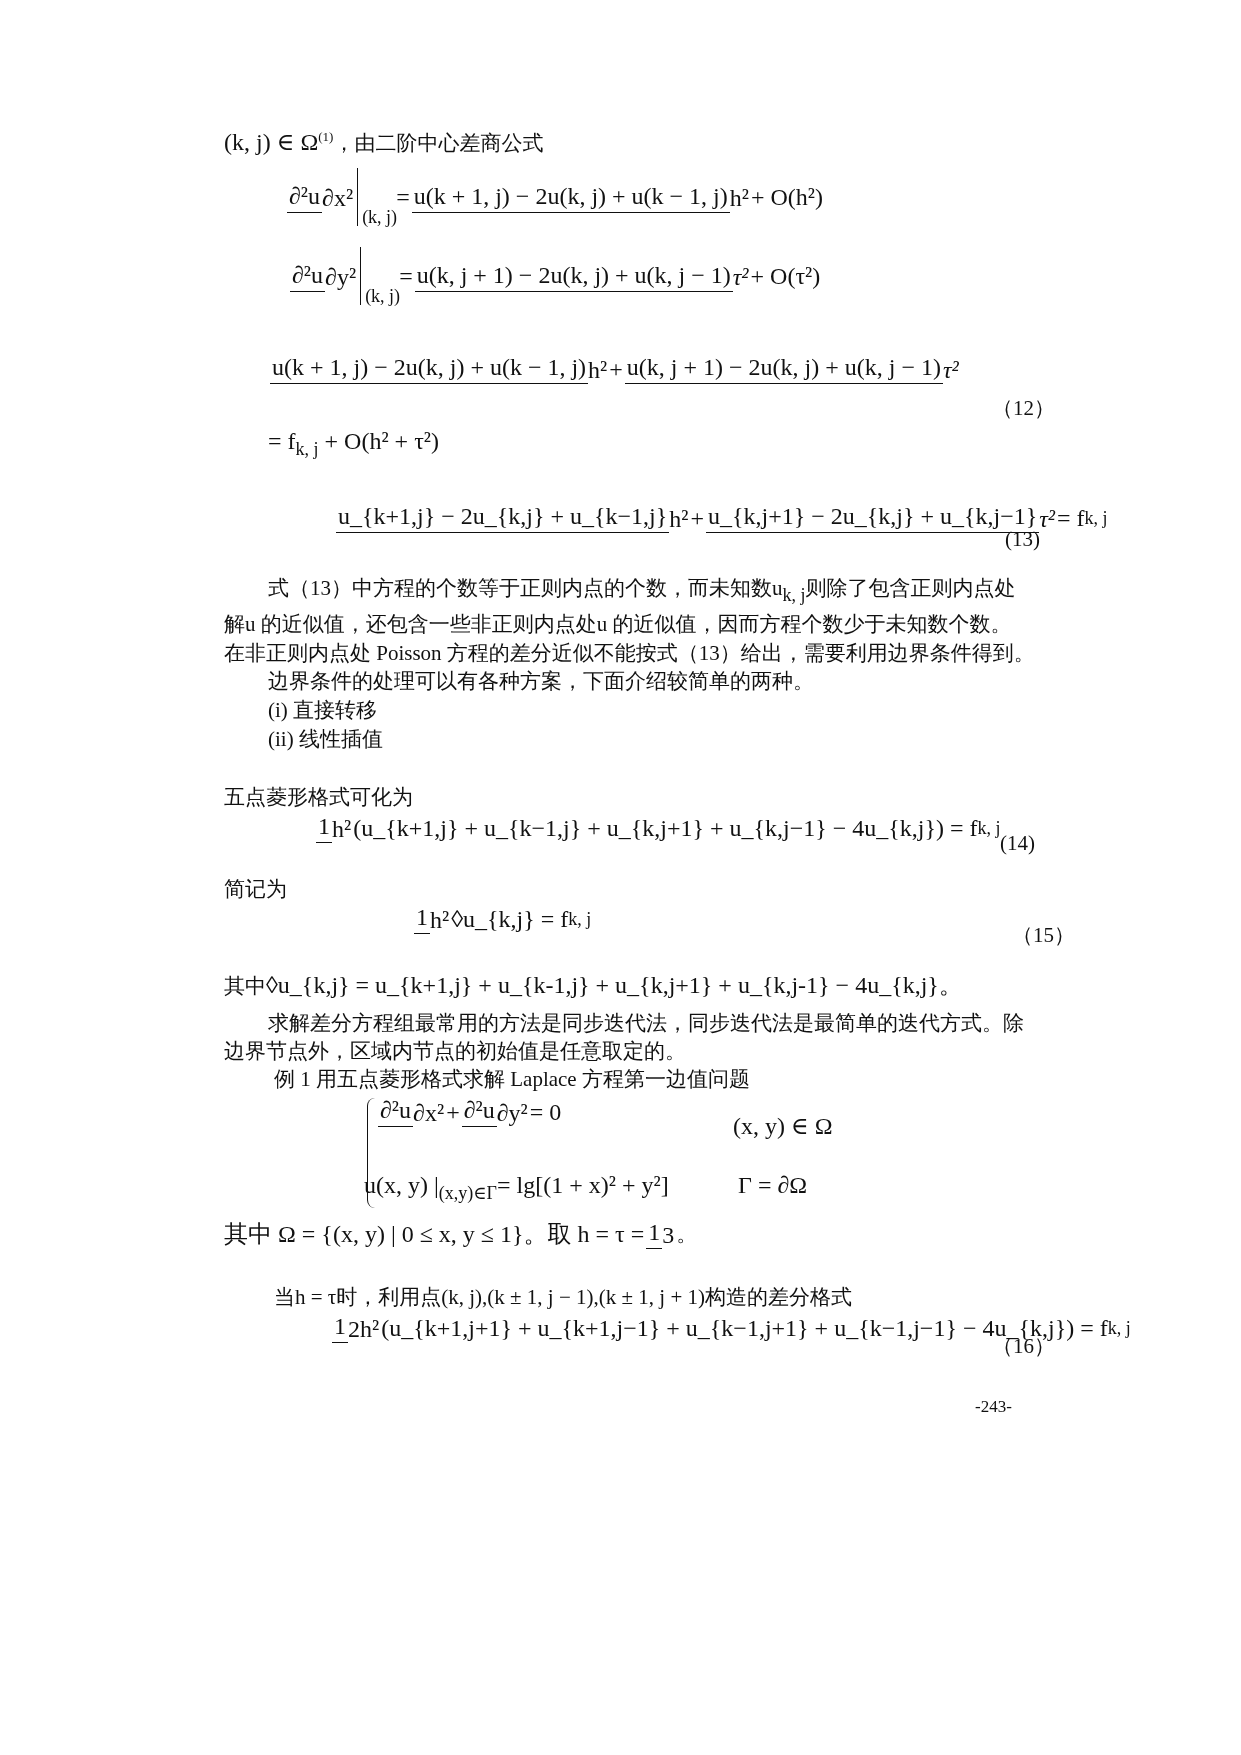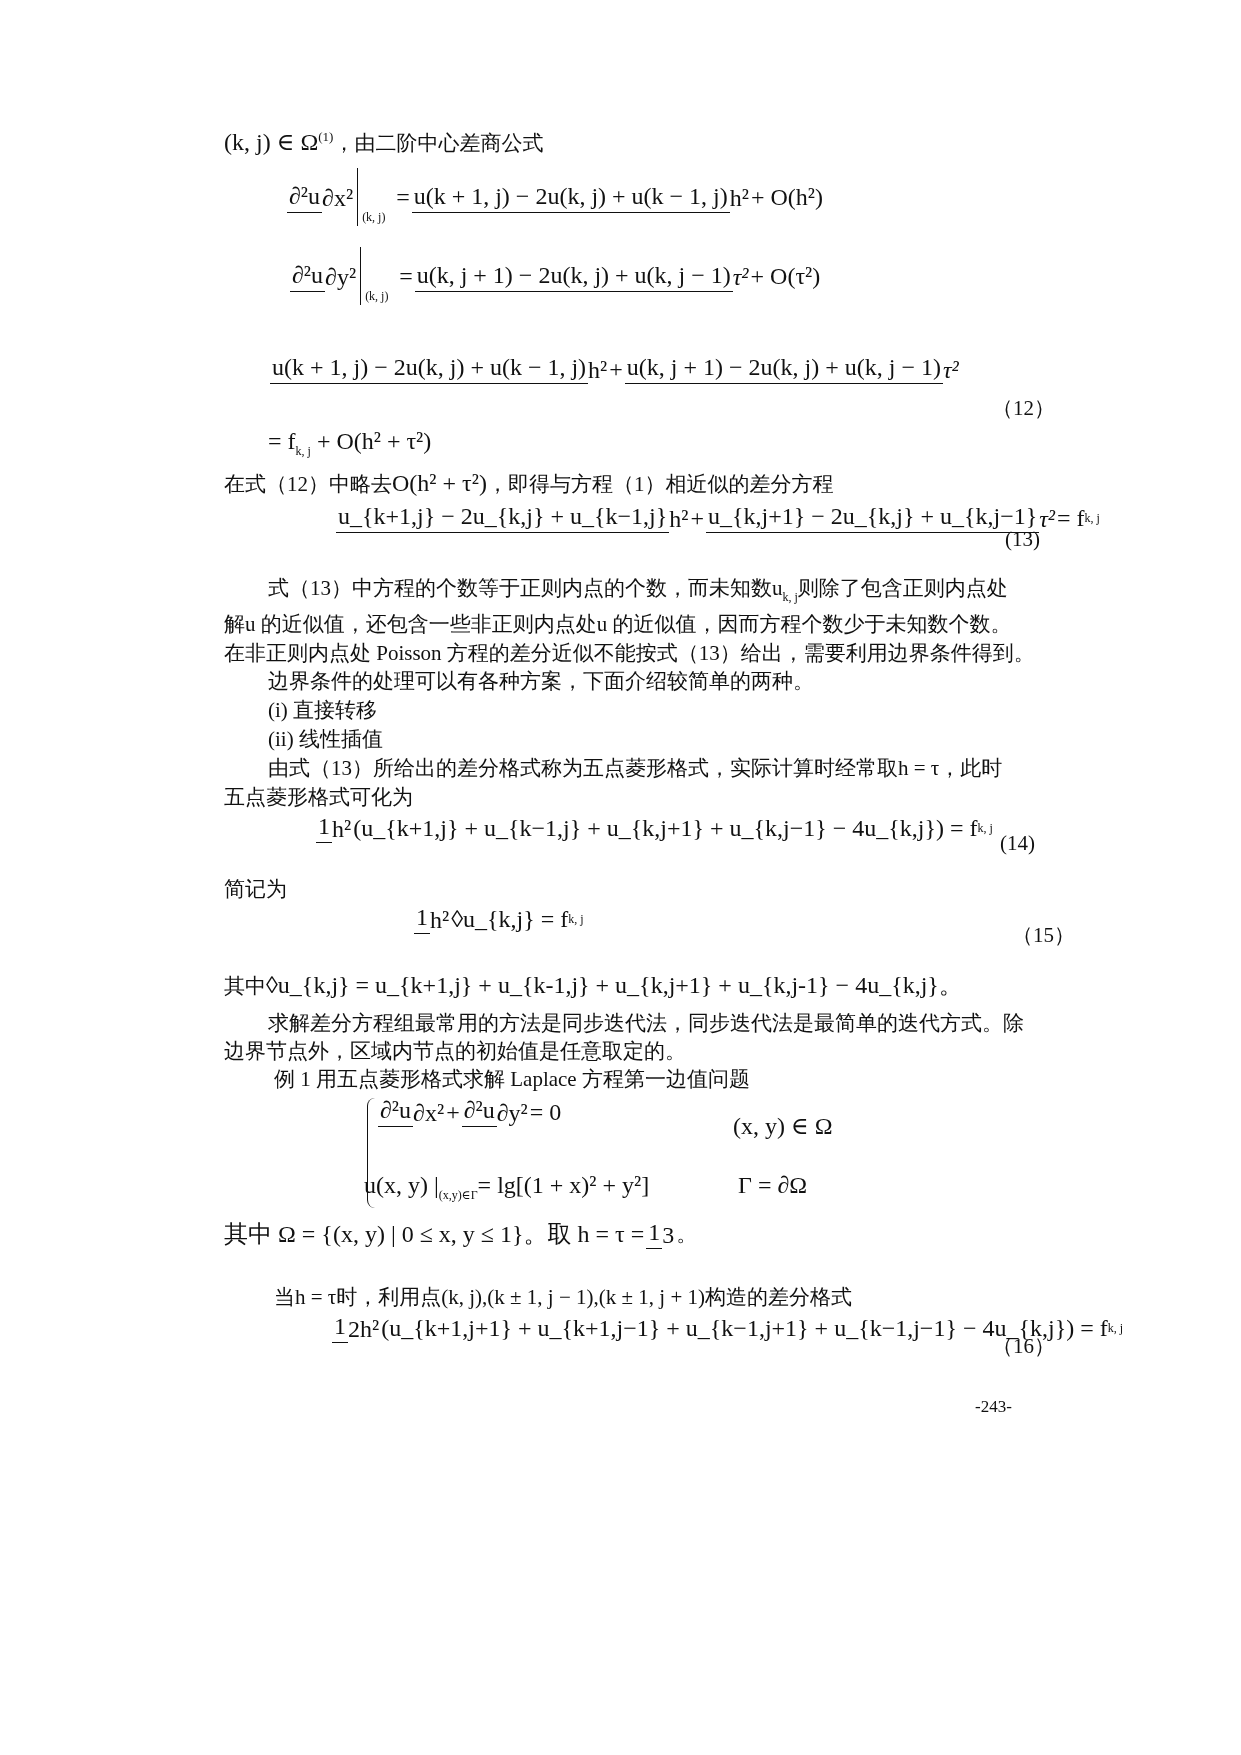--- a/index.html
+++ b/index.html
@@ -3,21 +3,21 @@
 <meta charset="utf-8">
 <style>
   html,body{margin:0;padding:0;background:#fff;}
   body{width:1241px;height:1755px;position:relative;overflow:hidden;
        font-family:"Liberation Serif","DejaVu Serif",serif;color:#111;}
   .ln{position:absolute;white-space:nowrap;font-size:21px;line-height:26px;}
   .m{font-family:"Liberation Serif","DejaVu Serif",serif;font-size:24px;}
   .frac{display:inline-flex;flex-direction:row;align-items:center;vertical-align:middle;margin:0 2px;}
   .frac .num{padding:0 2px 2px;border-bottom:1.4px solid #111;line-height:28px;}
   .frac .den{padding-top:2px;line-height:28px;}
-  sub{font-size:12px;vertical-align:-6px;}
+  sub{font-size:18px;vertical-align:-6px;}
   sup{font-size:13px;vertical-align:9px;}
   .bar{display:inline-block;border-left:1.4px solid #111;height:58px;vertical-align:middle;margin-left:2px;position:relative;}
   .bar sub{position:absolute;left:4px;bottom:-4px;}
   .brace{position:absolute;border-left:1.6px solid #111;border-radius:8px 0 0 8px;width:8px;}
   .it{font-style:italic;}
 </style>
 </head>
 <body>
 
 <div style="position:absolute;left:0;top:0;width:998px;height:1755px;">
@@ -68,23 +68,20 @@
     <span class="frac">
         <span class="num">u(k, j + 1) − 2u(k, j) + u(k, j − 1)</span>
         <span class="den it">τ²</span>
       </span>
   </div>
   <div class="ln m" style="left:268px;top:428px;">
     <span>= f</span><sub>k, j</sub><span> + O(h² + τ²)</span>
   </div>
   <div class="ln" style="left:992px;top:395px;">（12）</div>
 
-  <div class="ln" style="left:224px;top:470px;">
-    <span>在式（12）中略去</span><span class="m">O(h² + τ²)</span><span>，即得与方程（1）相近似的差分方程</span>
-  </div>
 
   <div class="ln m" style="left:334px;top:502px;display:flex;align-items:center;">
     <span class="frac">
         <span class="num">u_{k+1,j} − 2u_{k,j} + u_{k−1,j}</span>
         <span class="den">h²</span>
       </span>
     <span>+</span>
     <span class="frac">
         <span class="num">u_{k,j+1} − 2u_{k,j} + u_{k,j−1}</span>
         <span class="den it">τ²</span>
@@ -95,21 +92,20 @@
   <div class="ln" style="left:1005px;top:526px;">(13)</div>
 
   <div class="ln" style="left:268px;top:575px;">
     <span>式（13）中方程的个数等于正则内点的个数，而未知数u</span><sub>k, j</sub><span>则除了包含正则内点处</span>
   </div>
   <div class="ln" style="left:224px;top:611px;">解u 的近似值，还包含一些非正则内点处u 的近似值，因而方程个数少于未知数个数。</div>
   <div class="ln" style="left:224px;top:640px;">在非正则内点处 Poisson 方程的差分近似不能按式（13）给出，需要利用边界条件得到。</div>
   <div class="ln" style="left:268px;top:668px;">边界条件的处理可以有各种方案，下面介绍较简单的两种。</div>
   <div class="ln" style="left:268px;top:697px;">(i)  直接转移</div>
   <div class="ln" style="left:268px;top:726px;">(ii)  线性插值</div>
-  <div class="ln" style="left:268px;top:755px;">由式（13）所给出的差分格式称为五点菱形格式，实际计算时经常取h = τ，此时</div>
   <div class="ln" style="left:224px;top:784px;">五点菱形格式可化为</div>
 
   <div class="ln m" style="left:314px;top:812px;display:flex;align-items:center;">
     <span class="frac">
         <span class="num">1</span>
         <span class="den">h²</span>
       </span>
     <span>(u_{k+1,j} + u_{k−1,j} + u_{k,j+1} + u_{k,j−1} − 4u_{k,j}) = f</span>
       <sub>k, j</sub>
   </div>

